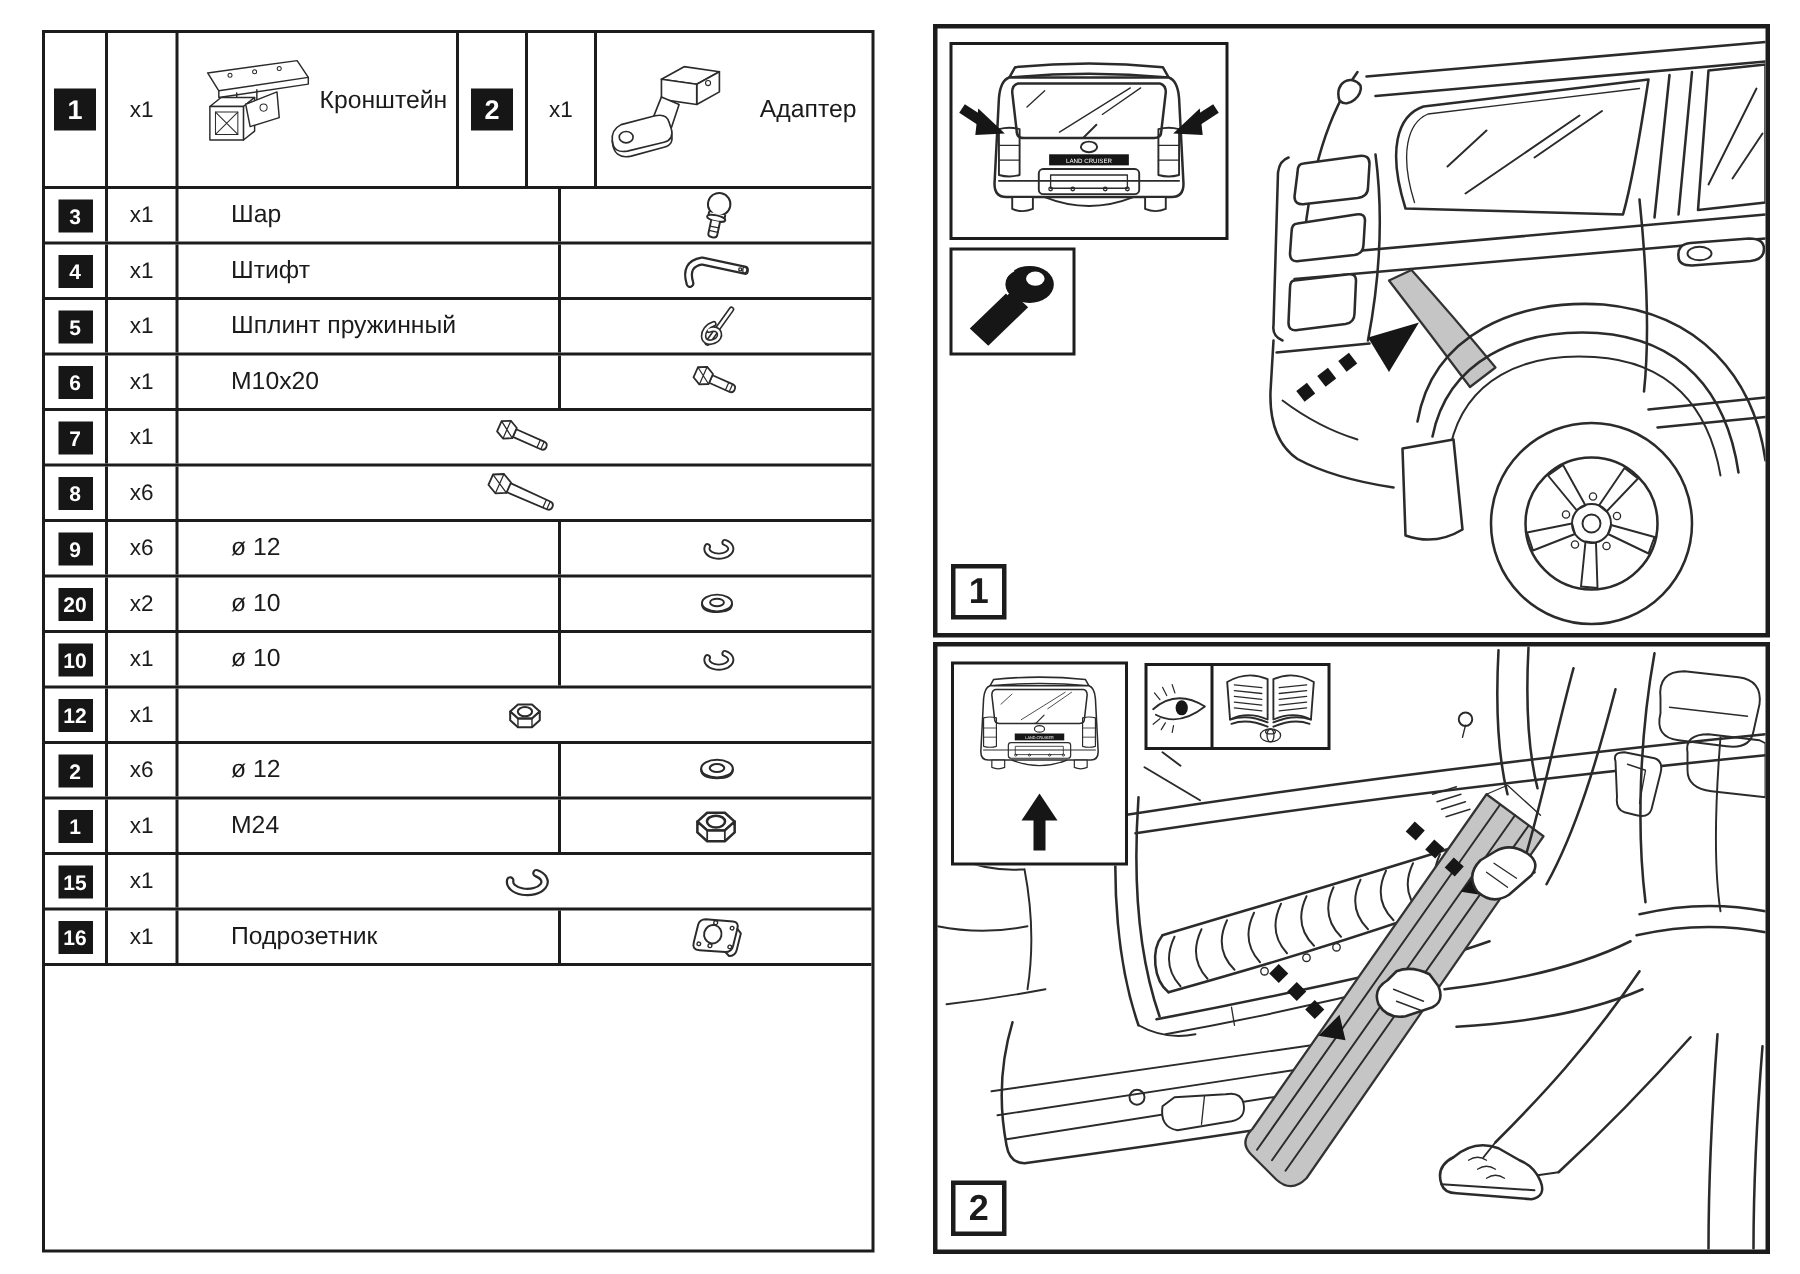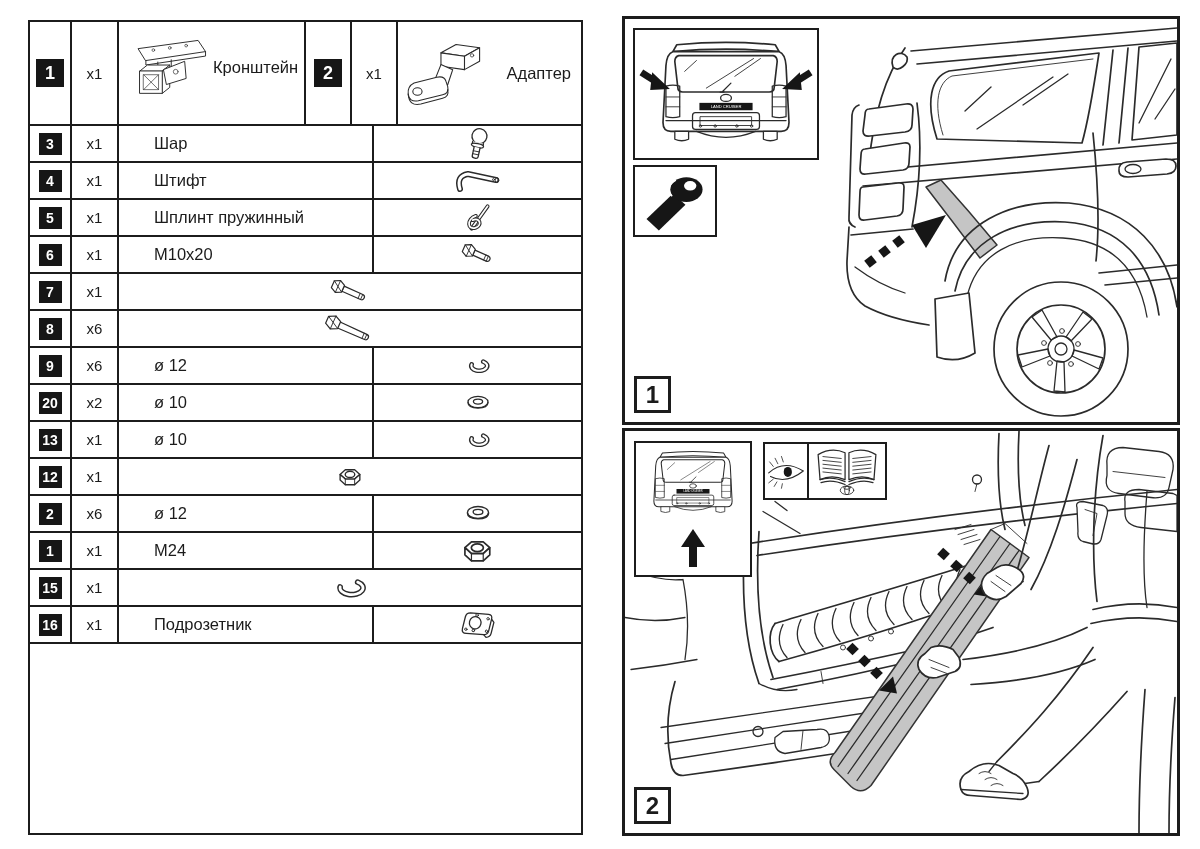--- a/index.html
+++ b/index.html
@@ -277,21 +277,21 @@
           <ellipse class="md fillw" cx="12" cy="8" rx="10" ry="5.6"></ellipse>
           <path class="md" d="M2,8.6 Q2,14 12,14 Q22,14 22,8.6"></path>
           <ellipse class="md" cx="12" cy="7.6" rx="4.6" ry="2.5"></ellipse>
         </svg>
       </span>
         </div>
     </div>
 
     <div class="trow">
       <div class="cell c-num b-r">
-          <span class="badge">13</span>
+          <span class="badge">10</span>
         </div>
       <div class="cell c-qty b-r">x1</div>
       <div class="cell c-name b-r">ø 10</div>
       <div class="cell c-img">
           <span class="icon">
         <svg width="24" height="17" viewBox="0 0 22 16">
           <path class="tube" stroke-width="4.4" d="M5,7 A7.5,4.6 0 1 0 16,4.4"></path>
           <path class="tube-i" stroke-width="2" d="M5,7 A7.5,4.6 0 1 0 16,4.4"></path>
         </svg>
       </span>

